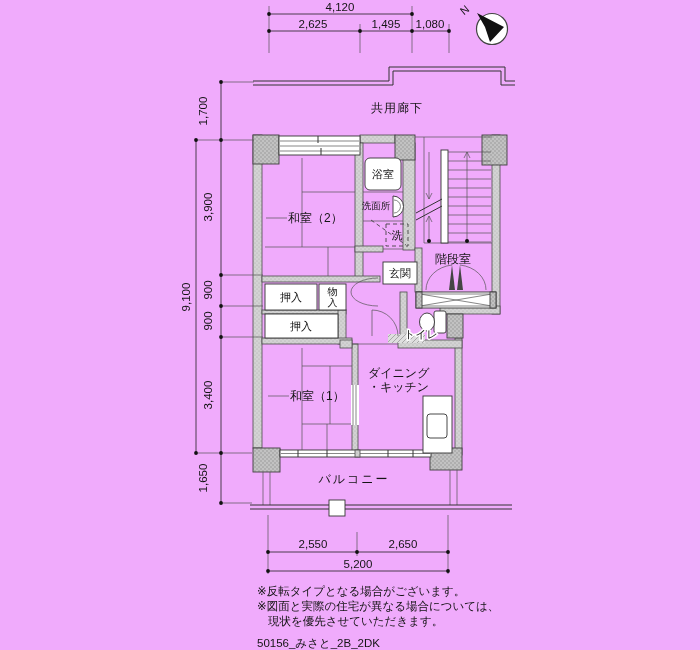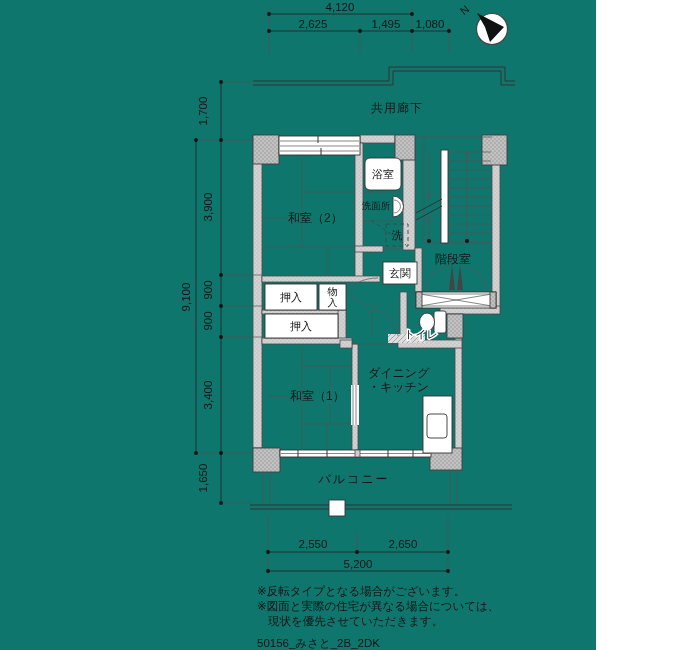--- a/index.html
+++ b/index.html
@@ -1,16 +1,16 @@
 <!DOCTYPE html>
 <html><head>
 <meta charset="utf-8">
 <style>
   html,body{margin:0;padding:0;background:#ffffff;}
-  .stage{position:relative;width:596px;height:650px;background:#0f766e;overflow:hidden;
+  .stage{position:relative;width:700px;height:650px;background:#f0abfc;overflow:hidden;
          font-family:"Liberation Sans","DejaVu Sans",sans-serif;}
   svg{display:block}
   text{fill:#141414;font-family:"Liberation Sans","DejaVu Sans",sans-serif;}
   .t-dim{font-size:11.5px;}
   .t-room{font-size:12px;}
   .t-small{font-size:9.5px;}
   .t-mid{font-size:11px;}
   .t-note{font-size:11.5px;}
   .ln{stroke:#333;stroke-width:1;fill:none;}
   .ln-thin{stroke:#555;stroke-width:0.7;fill:none;}

